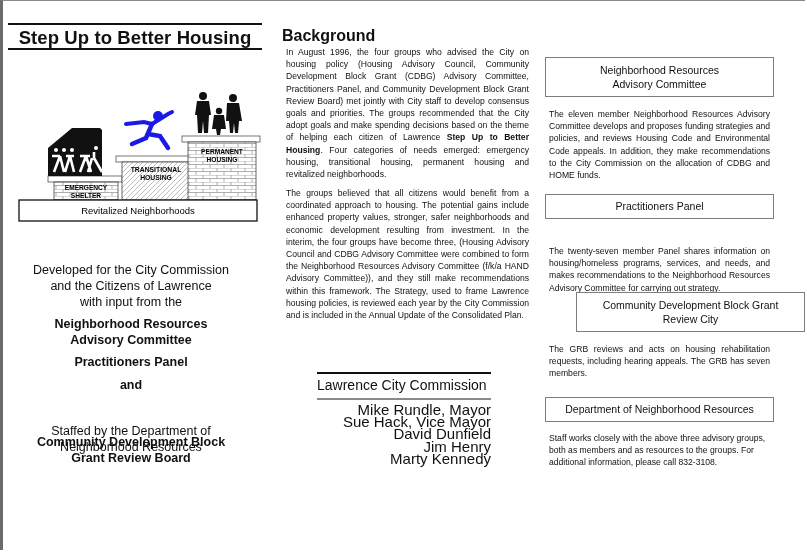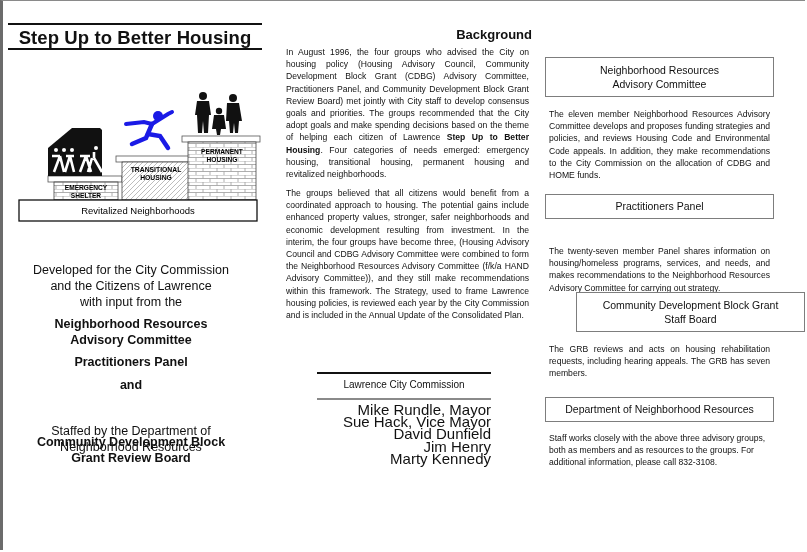--- a/index.html
+++ b/index.html
@@ -8,26 +8,26 @@
   .frame { position:absolute; left:0; top:0; width:805px; height:550px;
            border-left:3px solid #6b6b6b; border-top:1px solid #8a8a8a; box-sizing:border-box; }
   
   .title-rule { position:absolute; left:8px; width:254px; height:0; border-top:2px solid #111; }
   .main-title { position:absolute; left:8px; top:27px; width:254px; text-align:center;
                 font-weight:bold; font-size:18.5px; letter-spacing:0.1px; }
   .illus { position:absolute; left:0; top:70px; width:270px; height:160px; }
   .left-text { position:absolute; left:20px; width:222px; text-align:center; font-size:12.5px; line-height:16px; }
   .left-text.b { font-weight:bold; }
   
-  .bg-title { position:absolute; left:282px; top:27px; width:250px; text-align:right; font-weight:bold; font-size:13px; }
+  .bg-title { position:absolute; left:282px; top:27px; width:250px; text-align:left; font-weight:bold; font-size:16px; }
   .para { position:absolute; font-size:8.6px; line-height:12.2px; text-align:justify; text-align-last:left; }
   .para b { font-weight:bold; }
   .commission-head { position:absolute; left:317px; top:372px; width:174px; height:24px;
                      border-top:2px solid #111; border-bottom:2px solid #8a8a8a;
-                     text-align:center; font-size:10px; line-height:22px; }
+                     text-align:left; font-size:14px; line-height:22px; }
   .commission-list { position:absolute; left:317px; top:404px; width:174px; text-align:right; font-size:15px; line-height:12.2px; }
   
   .box { position:absolute; left:545px; width:229px; border:1.5px solid #7d7d7d; box-sizing:border-box;
          text-align:center; font-size:10.5px; line-height:14.5px; display:flex; align-items:center; justify-content:center; flex-direction:column; }
 </style>
 </head>
 <body>
 
 <div class="frame"></div>
 
@@ -138,20 +138,20 @@
 </div>
 <div class="para" style="left:549px; top:108px; width:221px;">The eleven member Neighborhood Resources Advisory Committee develops and proposes funding strategies and policies, and reviews Housing Code and Environmental Code appeals.  In addition, they make recommendations to the City Commission on the allocation of CDBG and HOME funds.</div>
 
 <div class="box" style="top:194px; height:25px;">
   <div>Practitioners Panel</div>
 </div>
 <div class="para" style="left:549px; top:229px; width:221px;margin-top:16px;">The twenty-seven member Panel shares information on housing/homeless programs, services, and needs, and makes recommendations to the Neighborhood Resources Advisory Committee for carrying out strategy.</div>
 
 <div class="box" style="top:292px; height:40px;margin-left:31px;">
   <div>Community Development Block Grant</div>
-  <div>Staff Board</div>
+  <div>Review City</div>
 </div>
 <div class="para" style="left:549px; top:343px; width:221px;">The GRB reviews and acts on housing rehabilitation requests, including hearing appeals.  The GRB has seven members.</div>
 
 <div class="box" style="top:397px; height:25px;">
   <div>Department of Neighborhood Resources</div>
 </div>
 <div class="para" style="left:549px; top:432px; width:221px; text-align:left;">Staff works closely with the above three advisory groups, both as members and as resources to the groups.  For additional information, please call 832-3108.</div>
 
 </body></html>

